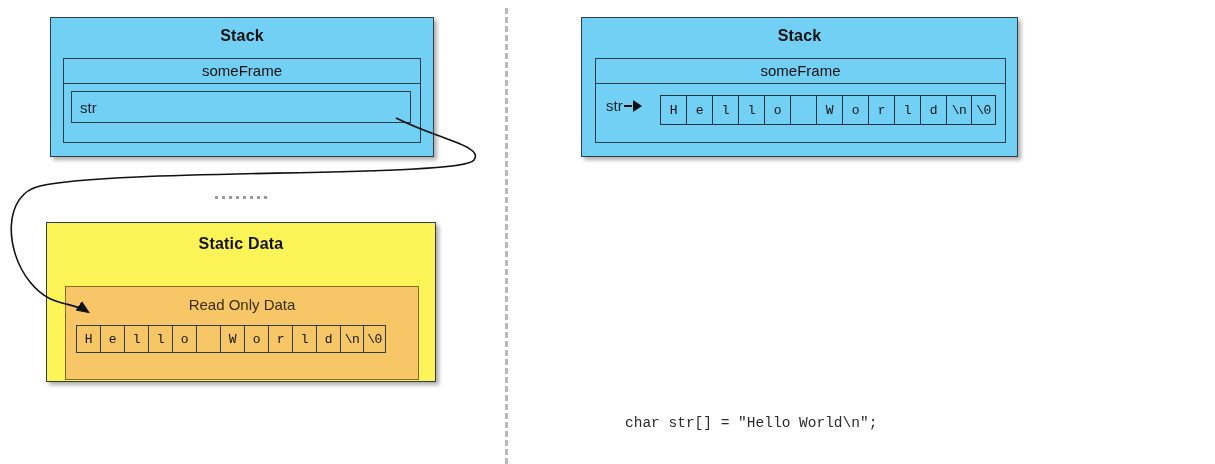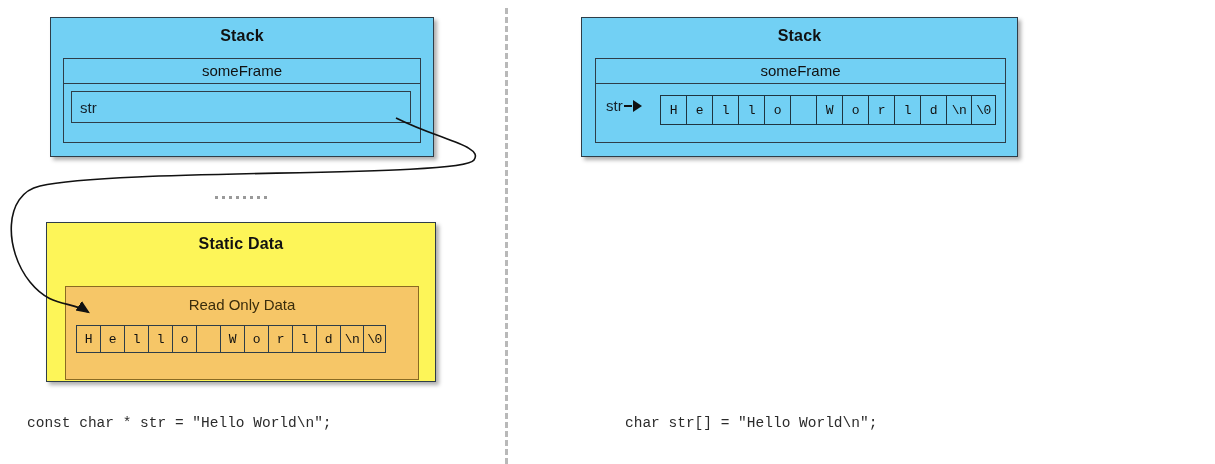--- a/index.html
+++ b/index.html
@@ -189,21 +189,20 @@
           <div class="cell" style="width: 24px;">o</div>
           <div class="cell" style="width: 24px;">r</div>
           <div class="cell" style="width: 24px;">l</div>
           <div class="cell" style="width: 24px;">d</div>
           <div class="cell" style="width: 23px;">\n</div>
           <div class="cell" style="width: 23px;">\0</div>
         </div>
     </div>
   </div>
 
-  <div class="caption" style="left:27px;top:415px;">const char * str = "Hello World\n";</div>
 
   <svg class="arrowlayer" viewBox="0 0 1215 464">
     <defs>
       <marker id="ahead" markerWidth="9" markerHeight="9" refX="7" refY="4.2" orient="auto" markerUnits="strokeWidth">
         <path d="M0,0.6 L8.5,4.2 L0,7.8 z" fill="#111111"></path>
       </marker>
     </defs>
     <path d="M 396,118 C 440,140 484,146 474,160 C 462,178 120,168 40,186
              C 3,194 4,250 30,282 C 52,309 70,300 88,312" fill="none" stroke="#111111" stroke-width="1.6" marker-end="url(#ahead)"></path>
   </svg>

